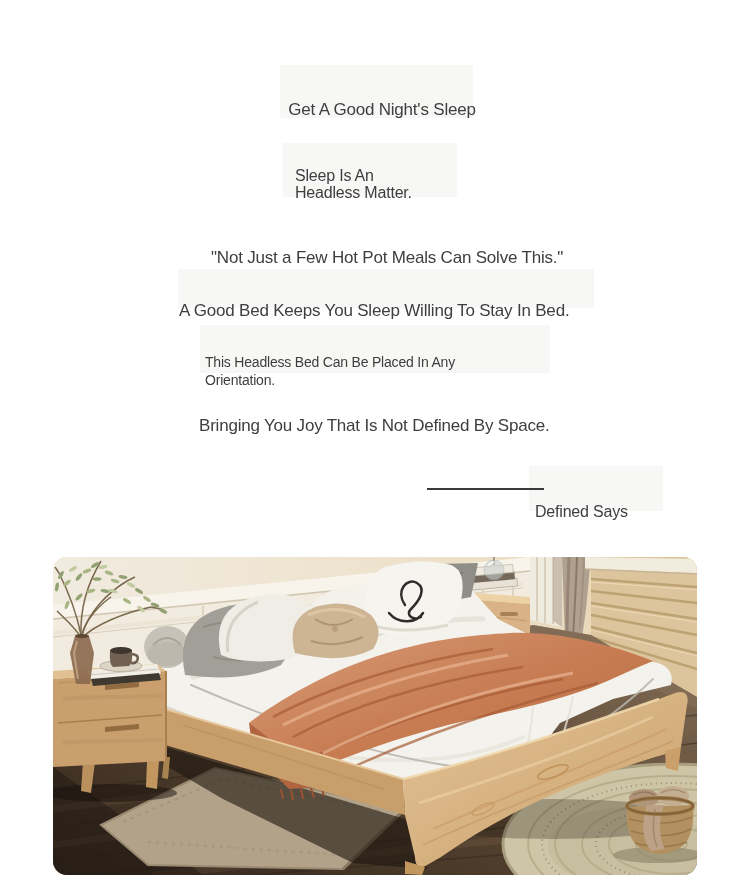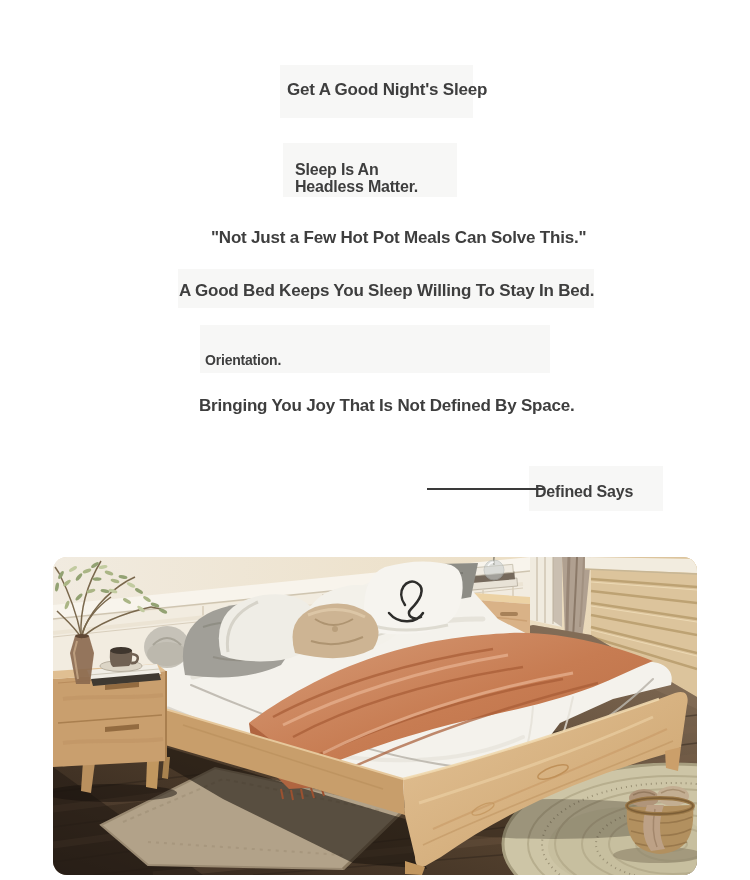--- a/index.html
+++ b/index.html
@@ -1,21 +1,21 @@
 <!DOCTYPE html>
 <html><head>
 <meta charset="utf-8">
 <style>
   html,body{margin:0;padding:0;}
   body{width:750px;height:880px;position:relative;background:#ffffff;overflow:hidden;
        font-family:"Liberation Sans","DejaVu Sans",sans-serif;}
   .hl{position:absolute;background:#f7f7f6;}
-  .txt{position:absolute;font-weight:bold;color:#3e3e3e;letter-spacing:-0.2px;white-space:pre;}
+  .txt{position:absolute;font-weight:normal;color:#3e3e3e;letter-spacing:-0.2px;white-space:pre;margin-top:20px;}
   .t-title{left:287px;top:80px;width:190px;text-align:center;font-size:17px;}
-  .t-sub{left:295px;top:161px;font-size:16px;line-height:17px;}
+  .t-sub{left:295px;top:147px;font-size:16px;line-height:17px;}
   .t-quote{left:211px;top:228px;font-size:17px;}
   .t-state{left:179px;top:281px;font-size:17px;}
   .t-feat{left:205px;top:334px;font-size:14px;line-height:17.5px;}
   .t-tag{left:199px;top:396px;font-size:17px;}
   .t-designer{left:535px;top:483px;font-size:16px;z-index:1;}
   .d-line{position:absolute;left:427px;top:488px;width:117px;height:2px;background:#3a3a3a;z-index:2;}
   .photo{position:absolute;left:53px;top:557px;width:644px;height:318px;border-radius:14px;
          overflow:hidden;background:#e9dcc6;}
   .photo svg{display:block;width:644px;height:318px;}
 </style>
@@ -25,21 +25,21 @@
 <div class="hl" style="left:280px;top:65px;width:193px;height:53px"></div>
 <div class="hl" style="left:283px;top:143px;width:174px;height:54px"></div>
 <div class="hl" style="left:178px;top:269px;width:416px;height:39px"></div>
 <div class="hl" style="left:200px;top:325px;width:350px;height:48px"></div>
 <div class="hl" style="left:529px;top:466px;width:134px;height:45px"></div>
 
 <div class="txt t-title">Get A Good Night's Sleep</div>
 <div class="txt t-sub"><span>Sleep Is An</span><br><span>Headless Matter.</span></div>
 <div class="txt t-quote">"Not Just a Few Hot Pot Meals Can Solve This."</div>
 <div class="txt t-state">A Good Bed Keeps You Sleep Willing To Stay In Bed.</div>
-<div class="txt t-feat"><br><span>Orientation.</span></div>
+<div class="txt t-feat"><span>This Headless Bed Can Be Placed In Any</span><br><span>Orientation.</span></div>
 <div class="txt t-tag">Bringing You Joy That Is Not Defined By Space.</div>
 <div class="txt t-designer">Defined Says</div>
 <div class="d-line"></div>
 
 <div class="photo">
 <svg viewBox="0 0 644 318" preserveAspectRatio="none">
   <defs>
     <linearGradient id="wallG" x1="0" y1="0" x2="1" y2="0">
       <stop offset="0" stop-color="#f1ebe0"></stop>
           <stop offset="0.7" stop-color="#ecdfc6"></stop>

